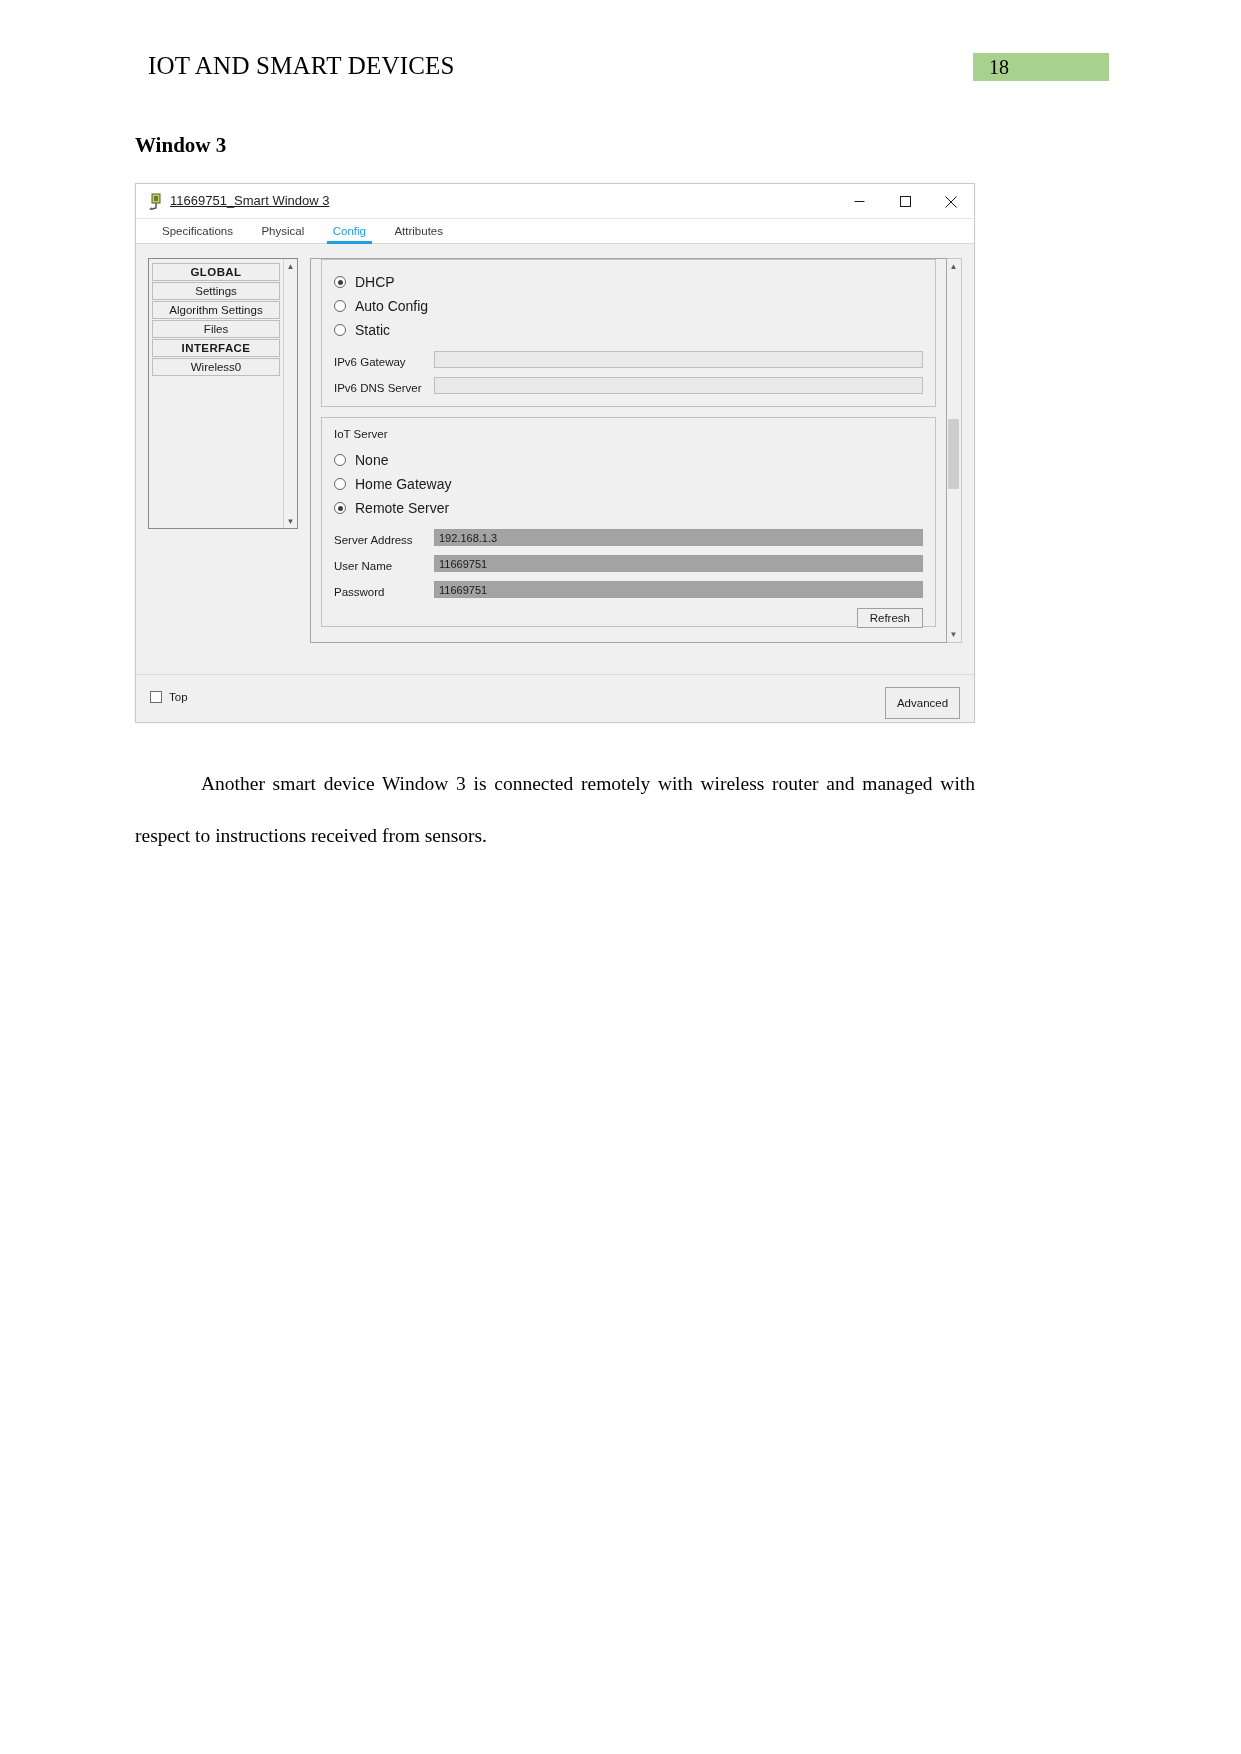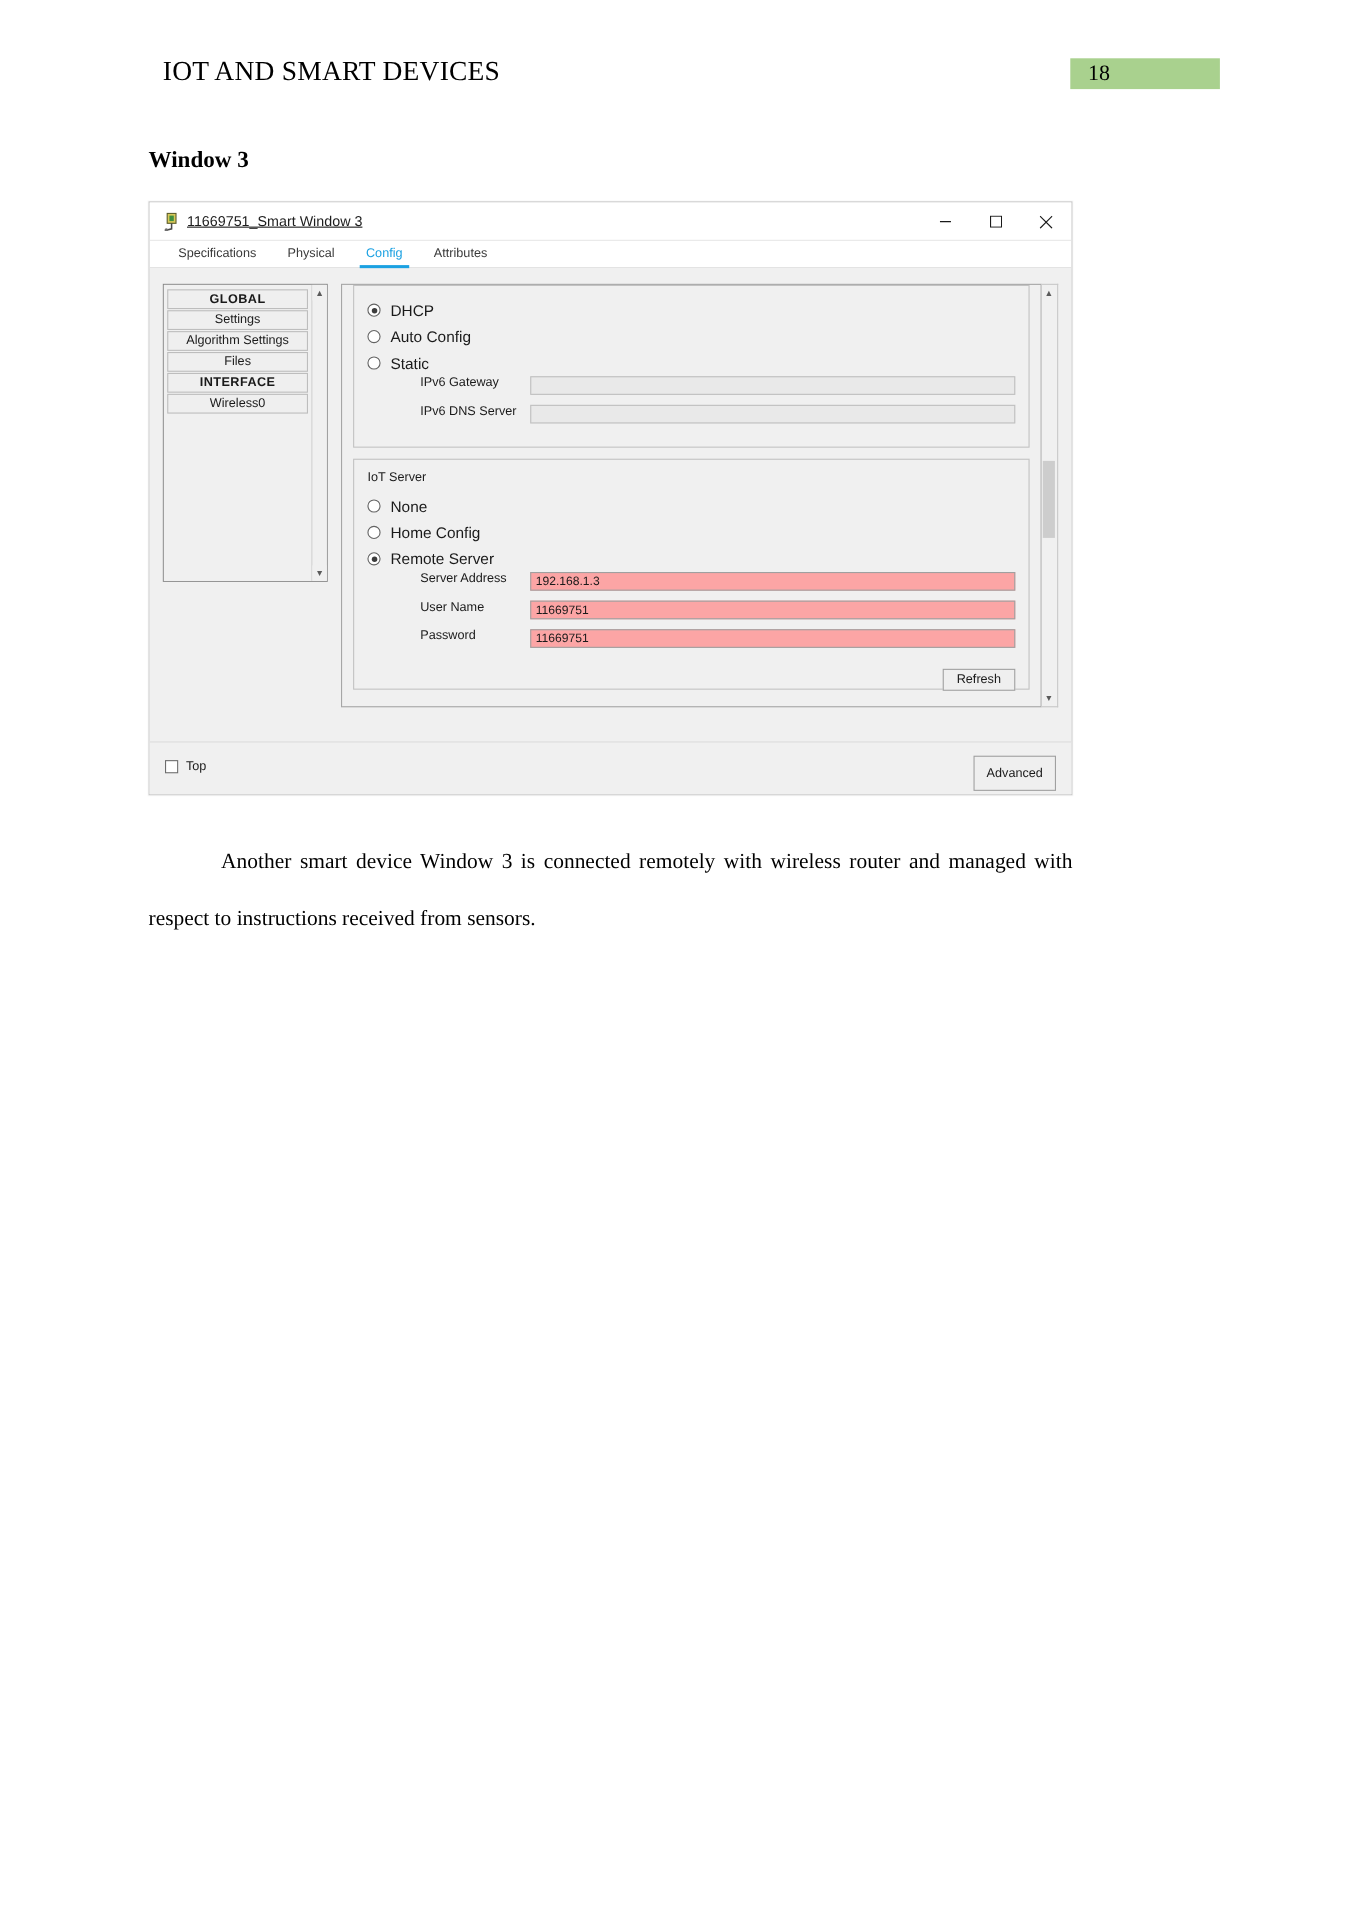--- a/index.html
+++ b/index.html
@@ -201,31 +201,30 @@
     position:relative;
     flex:none;
   }
   .radio.checked::after{
     content:"";
     position:absolute; left:2.5px; top:2.5px;
     width:5px; height:5px; border-radius:50%;
     background:#3d3d3d;
   }
   .field-row{
-    display:flex; align-items:flex-start;
+    display:flex; align-items:flex-end;
     height:26px;
     font-size:11.5px; color:#1a1a1a;
     font-family:"Liberation Sans", sans-serif;
-    margin-left:48px;
   }
   .field-label{ width:100px; flex:none; }
   .field-input{
     flex:1; height:17px;
     border:1px solid #a0a0a0;
-    background:#fca5a5;
+    background:#a3a3a3;
     font-size:11px;
     color:#1a1a1a;
     padding:0 4px;
     line-height:15px;
     font-family:"Liberation Sans", sans-serif;
     outline:none;
   }
   .field-input.disabled{
     background:#e9e9e9;
     border:1px solid #bfbfbf;
@@ -403,21 +402,21 @@
           </div>
 
           <div class="group-box gb-iot">
             <div class="gb-label">IoT Server</div>
             <div class="radio-row">
               <span class="radio"></span>
               <span>None</span>
             </div>
             <div class="radio-row">
               <span class="radio"></span>
-              <span>Home Config</span>
+              <span>Home Gateway</span>
             </div>
             <div class="radio-row">
               <span class="radio checked"></span>
               <span>Remote Server</span>
             </div>
             <div class="field-row">
               <span class="field-label">Server Address</span>
               <input class="field-input" type="text" value="192.168.1.3" style="">
             </div>
             <div class="field-row">

